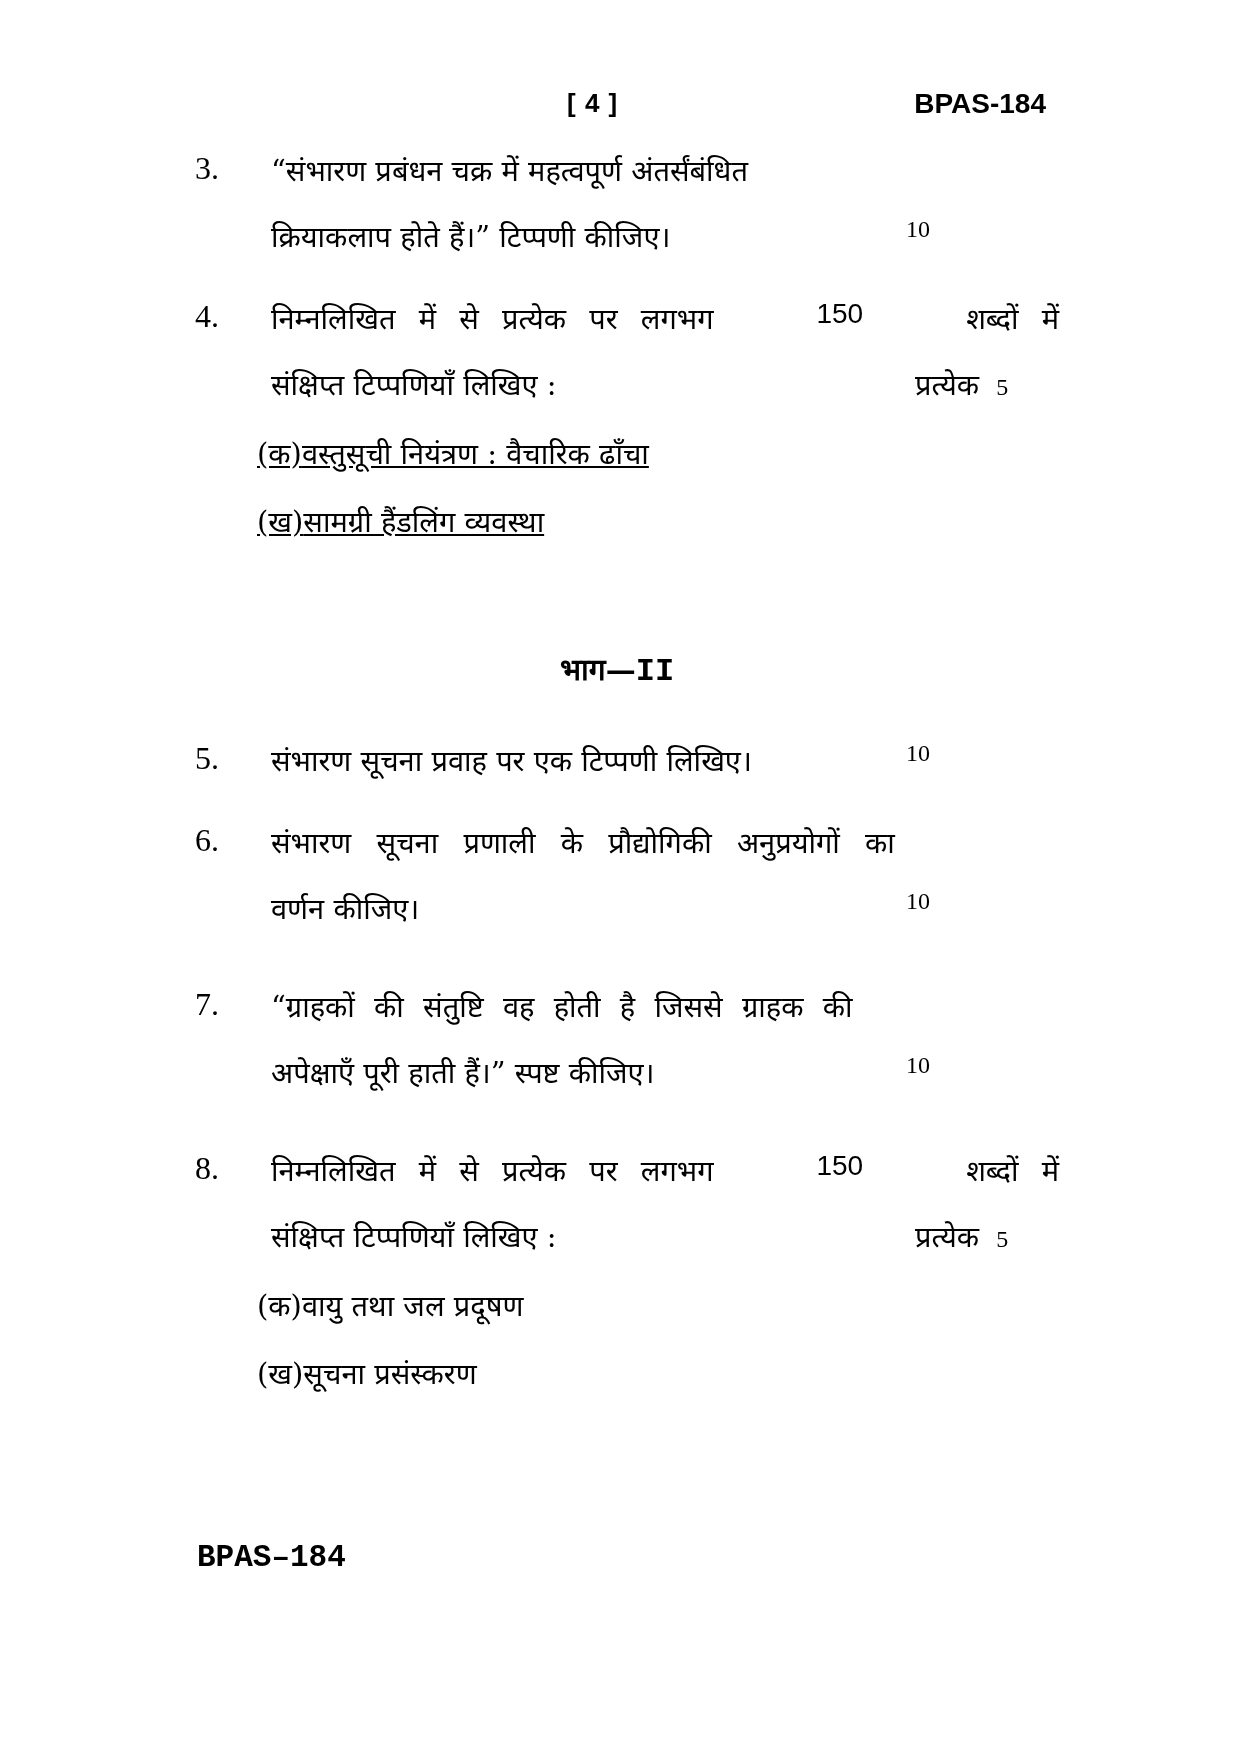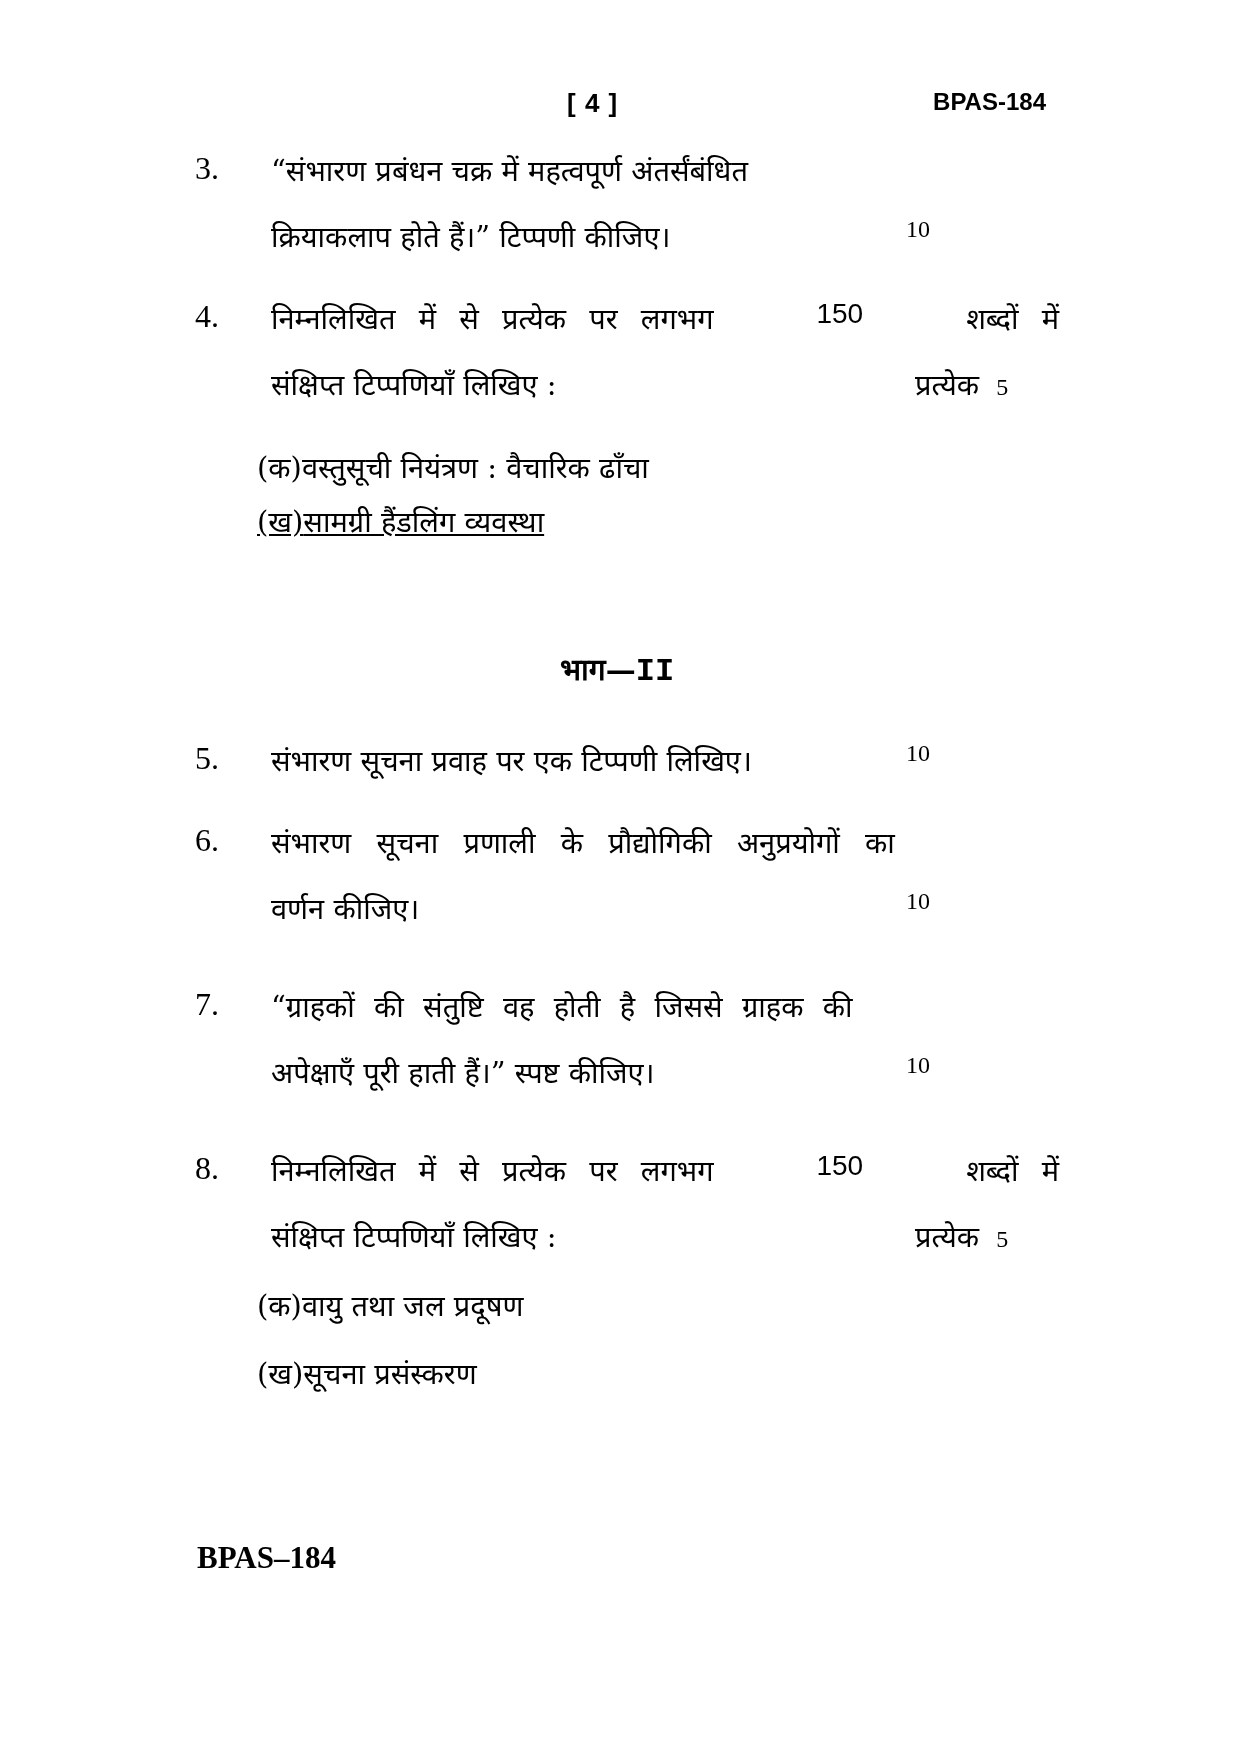--- a/index.html
+++ b/index.html
@@ -1,27 +1,27 @@
 <!DOCTYPE html>
 <html><head>
 <meta charset="utf-8">
 <style>
   html, body { margin: 0; padding: 0; background: #ffffff; }
   body { width: 1241px; height: 1754px; position: relative; overflow: hidden; color: #000; font-family: "DejaVu Serif", serif; }
   .page-num { position: absolute; top: 88px; left: 567px; font-family: "Liberation Sans", sans-serif; font-weight: bold; font-size: 26px; letter-spacing: 1px; }
-  .code-top { position: absolute; top: 88px; right: 195px; font-family: "Liberation Sans", sans-serif; font-weight: bold; font-size: 24px; }
+  .code-top { position: absolute; top: 88px; right: 195px; font-family: "Liberation Sans", sans-serif; font-weight: bold; font-size: 28px; }
   .q { position: absolute; left: 195px; width: 850px; font-size: 29px; }
   .line { position: absolute; white-space: nowrap; }
   .num { position: absolute; left: 0; font-family: "Liberation Serif", serif; font-size: 32px; }
   .txt { position: absolute; left: 68px; display: flex; justify-content: space-between; margin-left: 8px; }
   .marks { position: absolute; right: 0; font-family: "Liberation Serif", serif; font-size: 24px; }
   .bold150 { font-family: "Liberation Sans", sans-serif; font-weight: normal; font-size: 28px; }
   .section { position: absolute; top: 648px; left: 560px; font-weight: bold; font-size: 30px; }
   .section .roman { font-family: Liberation Mono, monospace; font-size: 32px; }
-  .footer-code { position: absolute; top: 1540px; left: 197px; font-family: Liberation Serif, serif; font-weight: bold; font-size: 31px; }
+  .footer-code { position: absolute; top: 1540px; left: 197px; font-family: Liberation Mono, monospace; font-weight: bold; font-size: 31px; }
 </style>
 </head>
 <body>
 
 <div class="page-num">[ 4 ]</div>
 <div class="code-top">BPAS-184</div>
 
 <div class="q" style="top:150px;">
   <div class="line" style="top:0; left:0; width:850px;">
     <span class="num">3.</span>
@@ -42,21 +42,21 @@
       <span>शब्दों में</span>
     </span>
   </div>
   <div class="line" style="top:66px; left:0; width:850px;">
     <span class="txt">संक्षिप्त टिप्पणियाँ लिखिए :</span>
     <span style="position:absolute; left:720px;">
       <span>प्रत्येक</span>
       <span class="marks" style="position:static; margin-left:8px;">5</span>
     </span>
   </div>
-  <div class="line" style="top:149px; left:62px;">
+  <div class="line" style="top:135px; left:62px;text-decoration:underline;">
     <span>(क)</span><span>वस्तुसूची नियंत्रण : वैचारिक ढाँचा</span>
   </div>
   <div class="line" style="top:203px; left:62px;text-decoration:underline;">
     <span>(ख)</span><span>सामग्री हैंडलिंग व्यवस्था</span>
   </div>
 </div>
 
 <div class="section">
   <span>भाग</span><span>—</span><span class="roman">II</span>
 </div>

